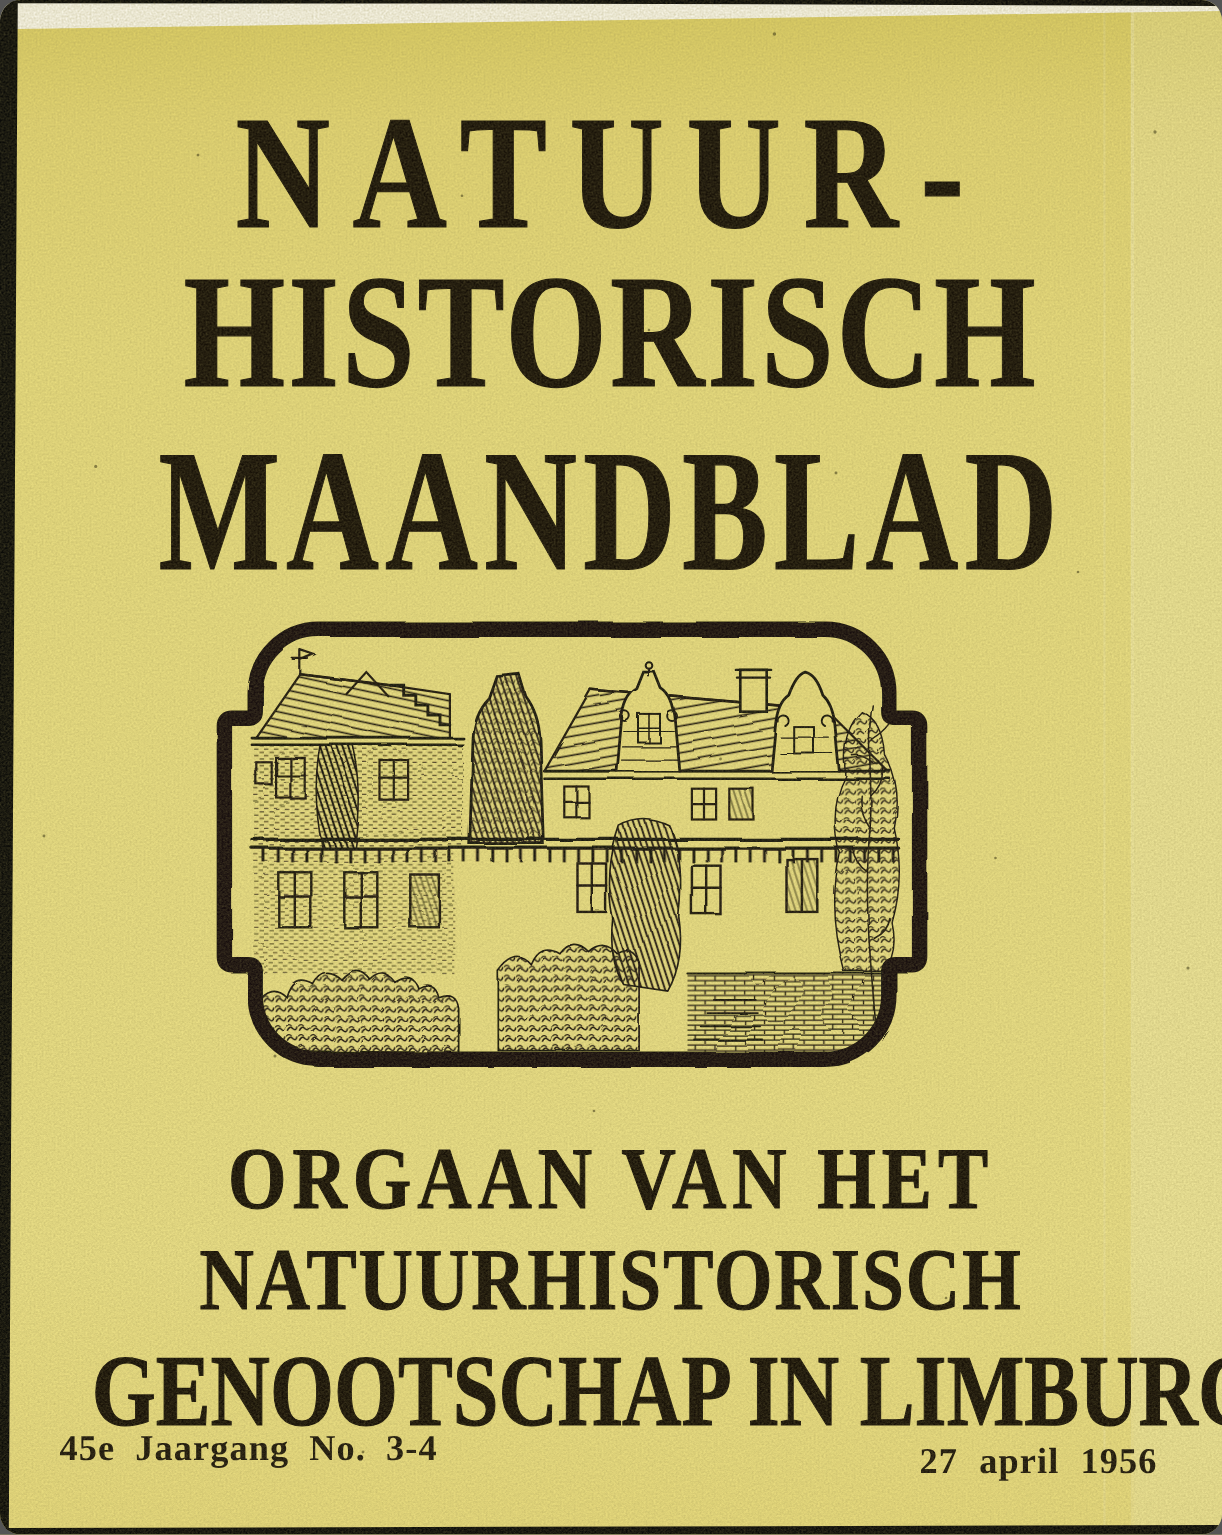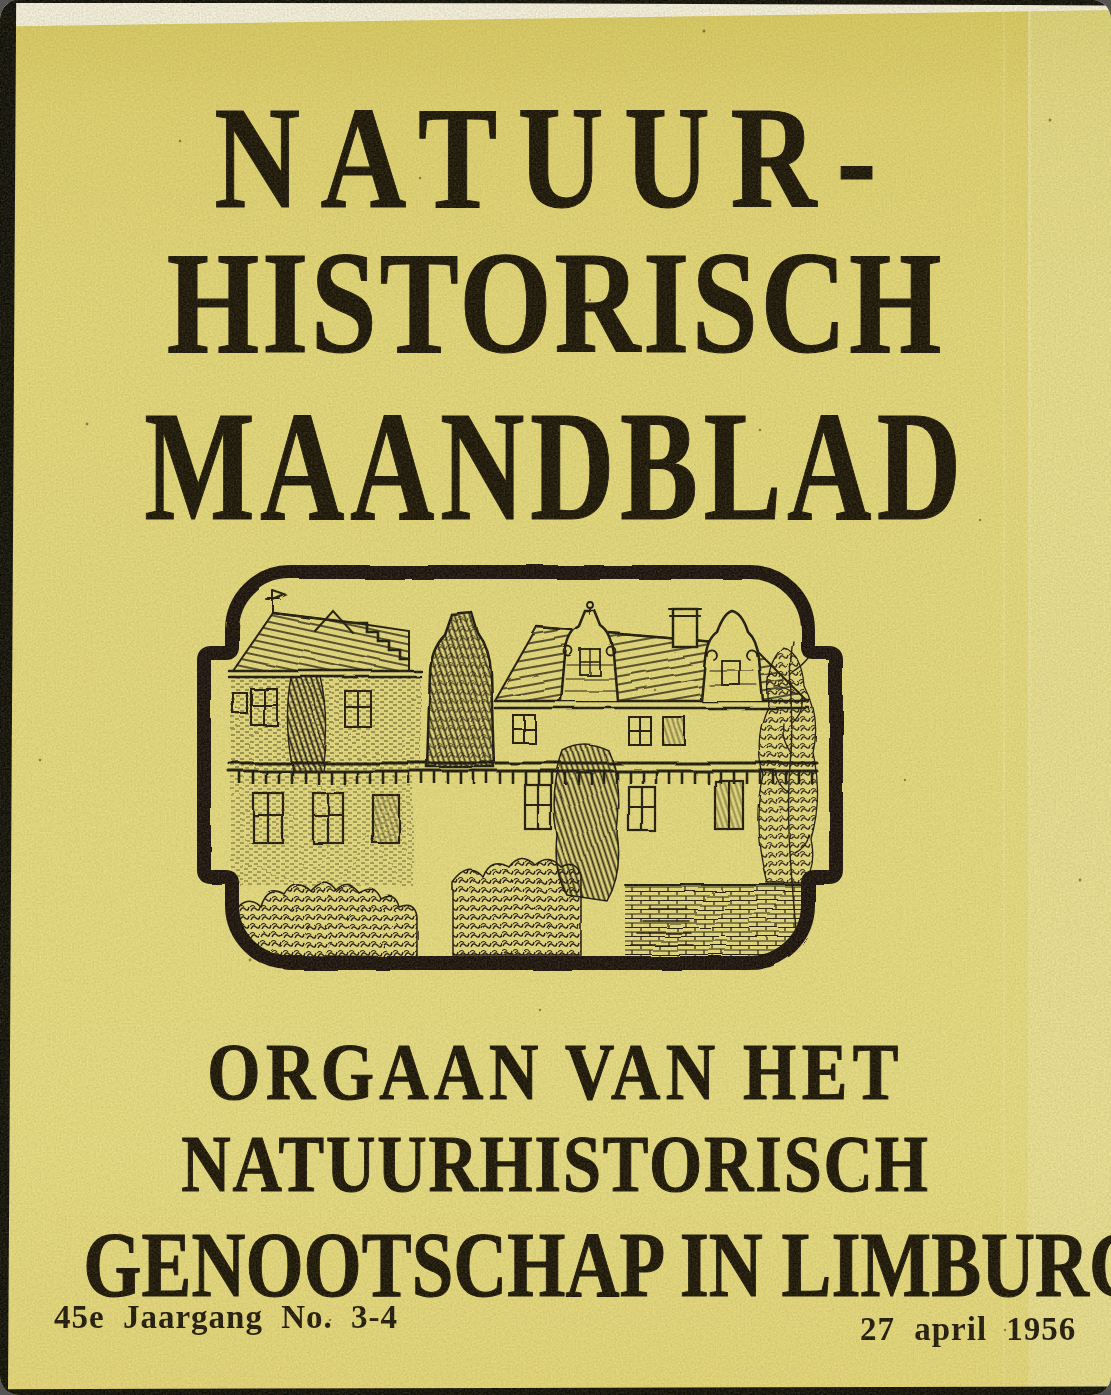--- a/index.html
+++ b/index.html
@@ -33,21 +33,21 @@
   .line { position:absolute; left:0; right:0; text-align:center; white-space:nowrap;
     font-weight:700; color:#161007; -webkit-text-stroke:1px #161007; z-index:2; }
   .t1 { top:88px;  font-size:140px; line-height:140px; letter-spacing:24px; transform:scale(0.85,1.05); }
   .t2 { top:233px; font-size:140px; line-height:140px; letter-spacing:3px;  transform:scale(0.85,1.05); }
   .t3 { top:390px; font-size:150px; line-height:150px; letter-spacing:7px;  transform:scale(0.78,1.05); }
   .s1 { top:1034px; font-size:76px; line-height:76px; letter-spacing:6px; transform:scale(0.9,1.05); }
   .s2 { top:1126px; font-size:76px; line-height:76px; letter-spacing:2px; transform:scale(0.9,1.05); }
   .s3 { top:1222px; font-size:88px; line-height:88px; letter-spacing:0px; transform:scale(0.85,1.05); }
   .footer-left  { position:absolute; left:54px;  top:1299px; font-size:33px; font-weight:700;
     letter-spacing:1px; word-spacing:9px; color:#1b150b; z-index:2; }
-  .footer-right { position:absolute; left:860px; top:1311px; font-size:33px; font-weight:700;
+  .footer-right { position:absolute; left:836px; top:1311px; font-size:33px; font-weight:700;
     letter-spacing:1px; word-spacing:10px; color:#1b150b; z-index:2; }
 
   
   .illo { position:absolute; left:195px; top:553px; width:658px; height:432px; margin:0; z-index:2; }
   .illo svg { display:block; width:100%; height:100%; }
 
   .grain { position:absolute; left:0; top:0; z-index:9; pointer-events:none; }
 </style>
 </head>
 <body>

